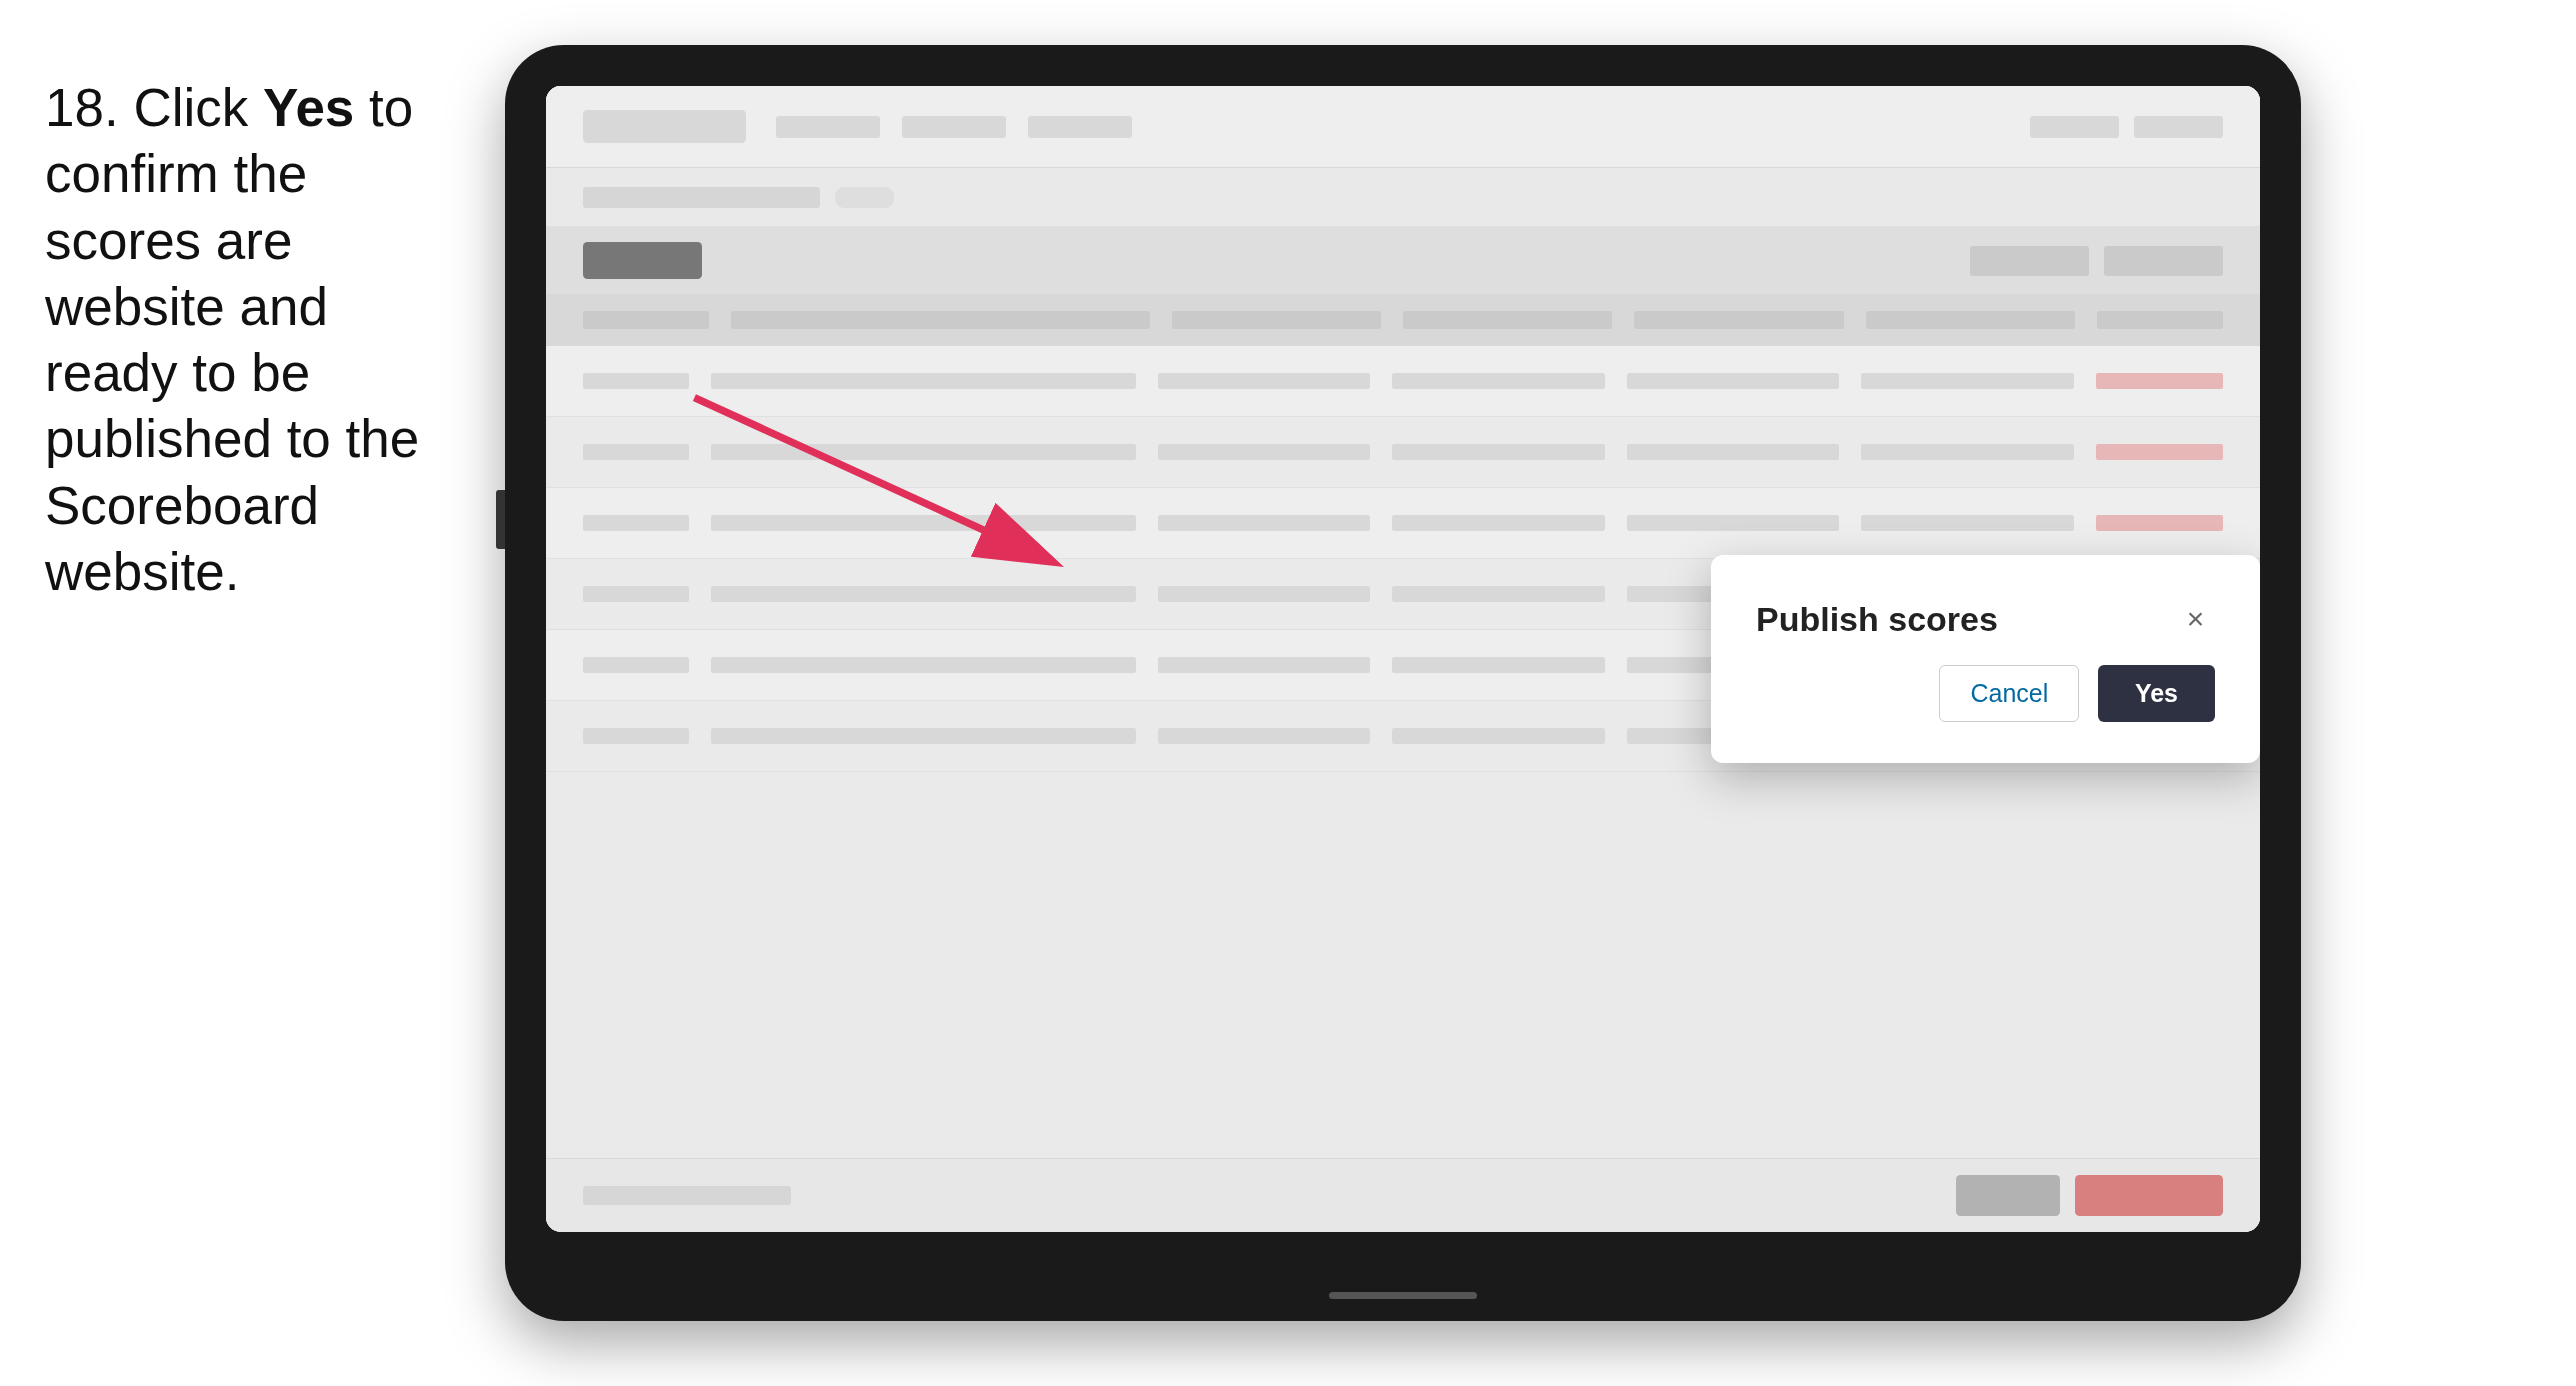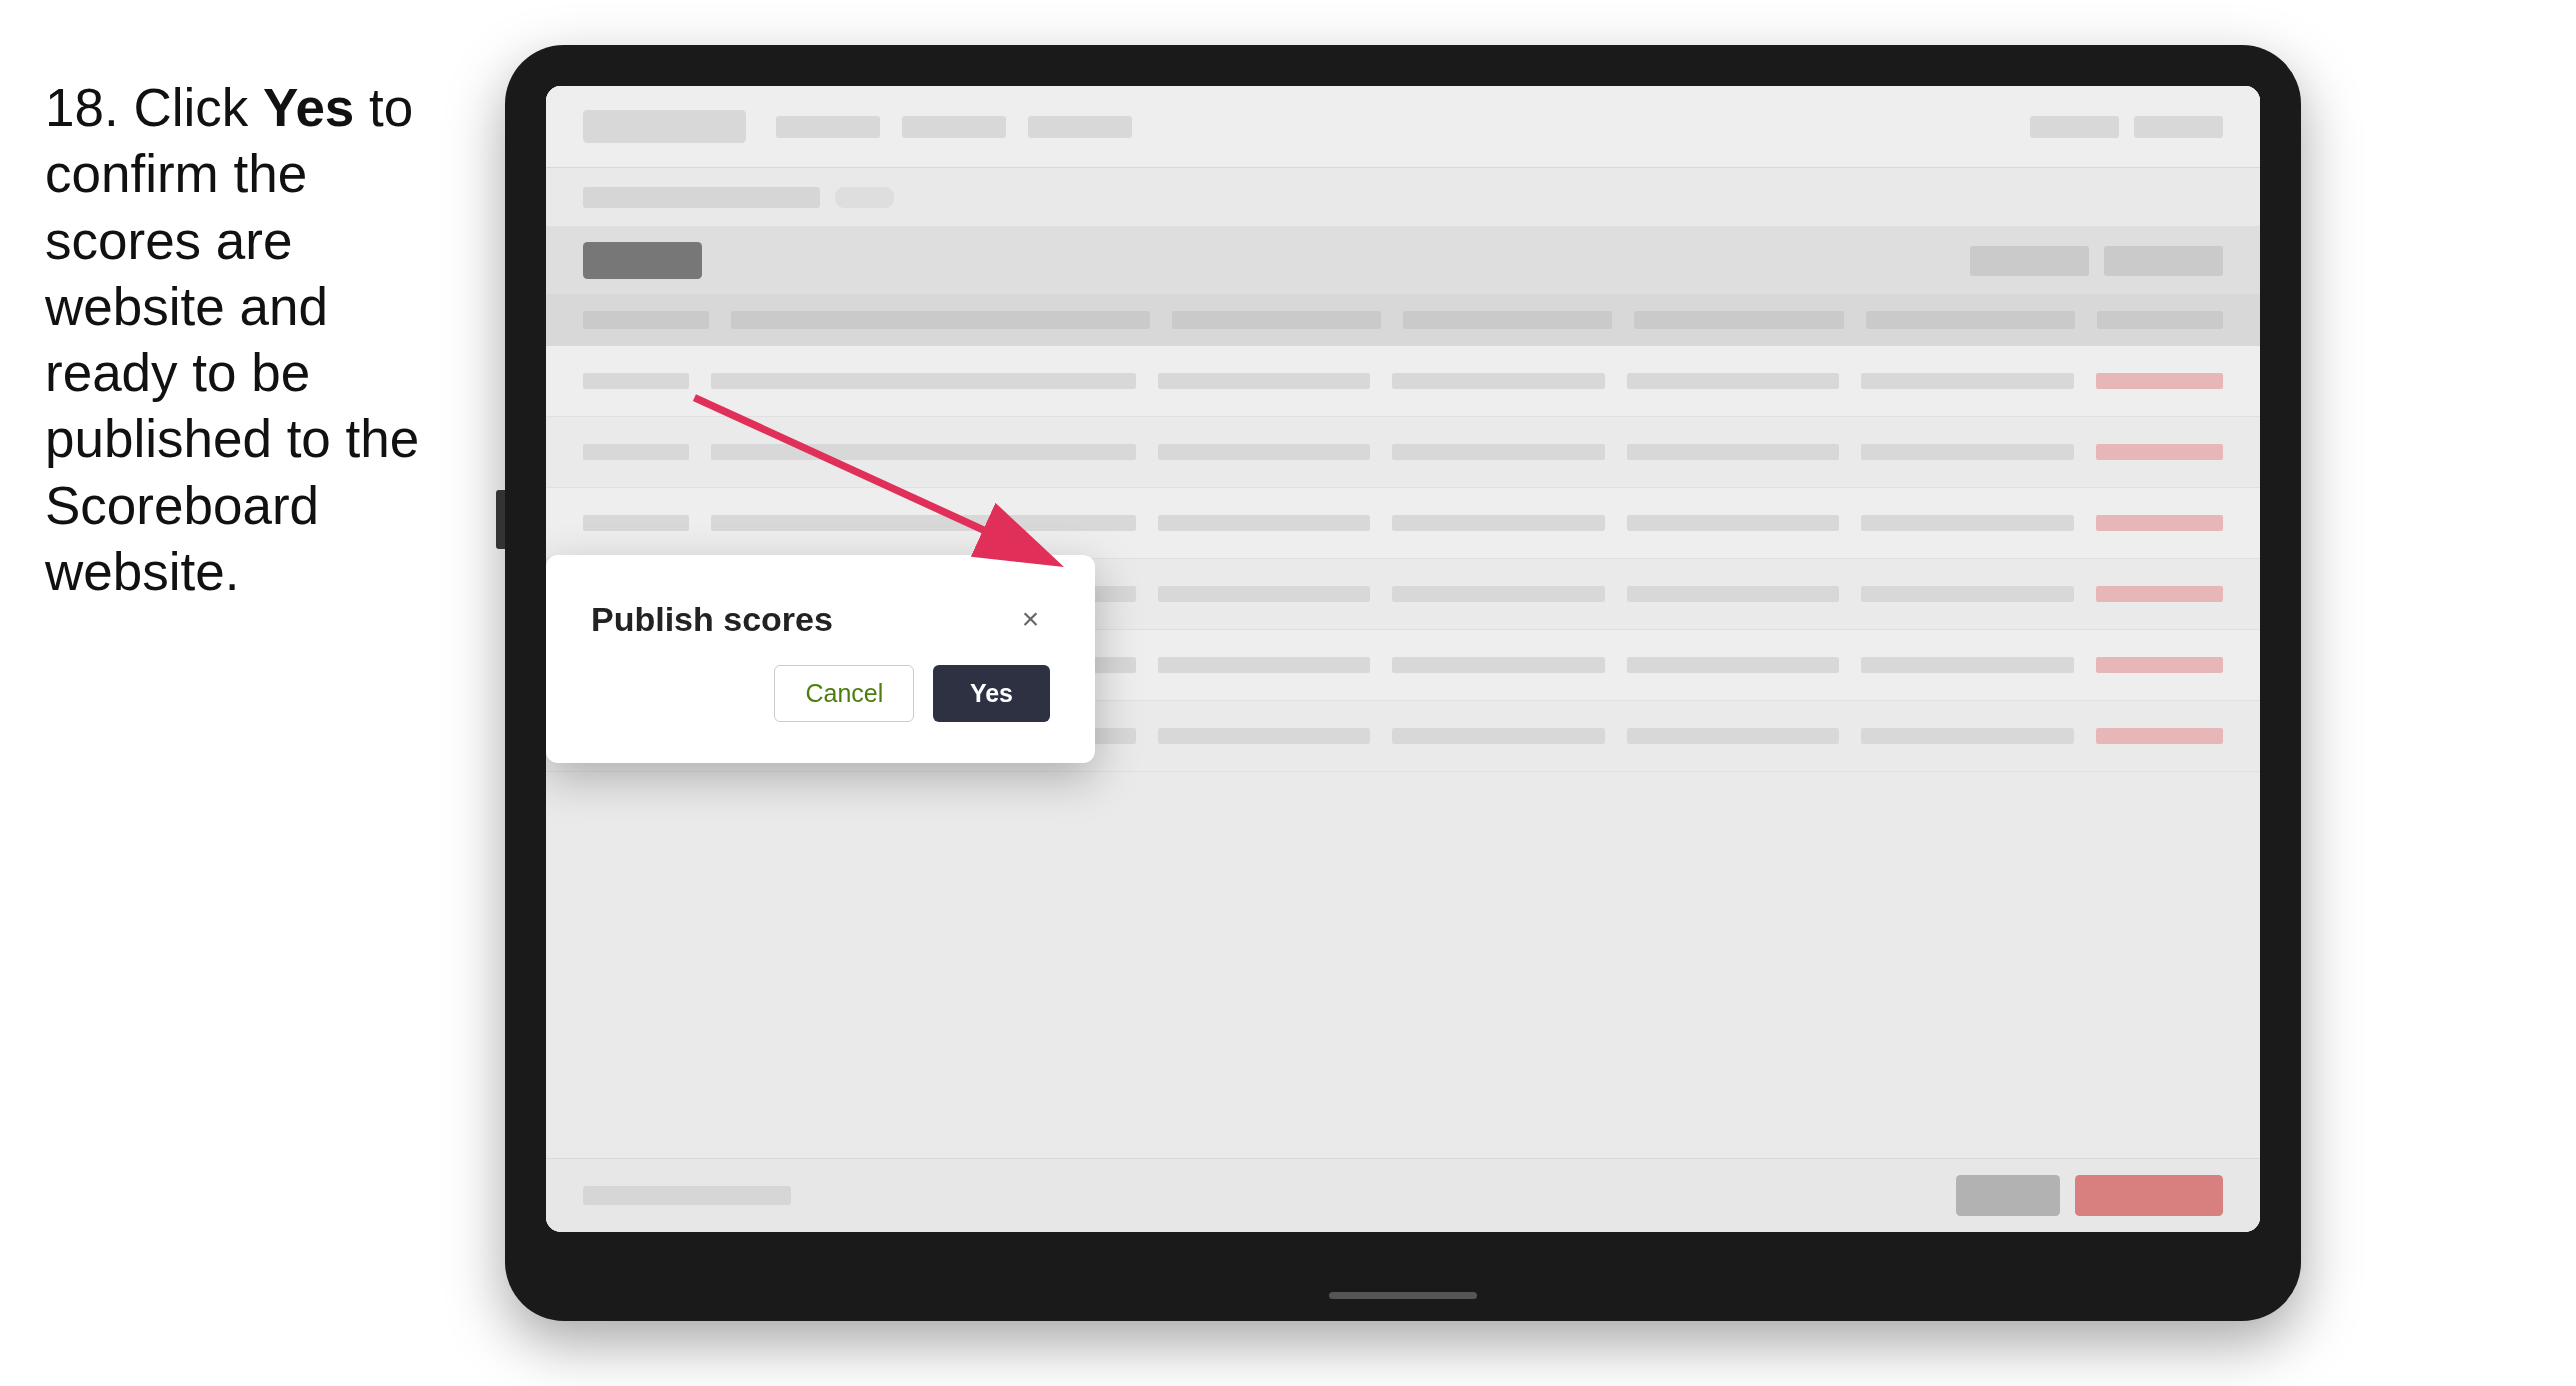--- a/index.html
+++ b/index.html
@@ -256,21 +256,21 @@
       background: #f5f5f5;
     }
 
     
     .modal-backdrop {
       position: absolute;
       inset: 0;
       background: rgba(200,200,200,0.3);
       display: flex;
       align-items: center;
-      justify-content: flex-start;
+      justify-content: flex-end;
       z-index: 10;
     }
 
     
     .dialog {
       background: #ffffff;
       border-radius: 12px;
       box-shadow: 0 15px 45px rgba(0,0,0,0.25);
       width: 549px;
       padding: 45px 45px 41px 45px;
@@ -315,21 +315,21 @@
       justify-content: flex-end;
       gap: 18.6px;
     }
 
     .btn-cancel {
       padding: 13.4px 30px;
       font-size: 25px;
       border: 1.1px solid #cccccc;
       border-radius: 6px;
       background: #ffffff;
-      color: #4d7c0f;
+      color: #0369a1;
       cursor: pointer;
     }
 
     .btn-yes {
       padding: 13.4px 37px;
       font-size: 25px;
       border: none;
       border-radius: 6px;
       background: #2d3142;
       color: #ffffff;

